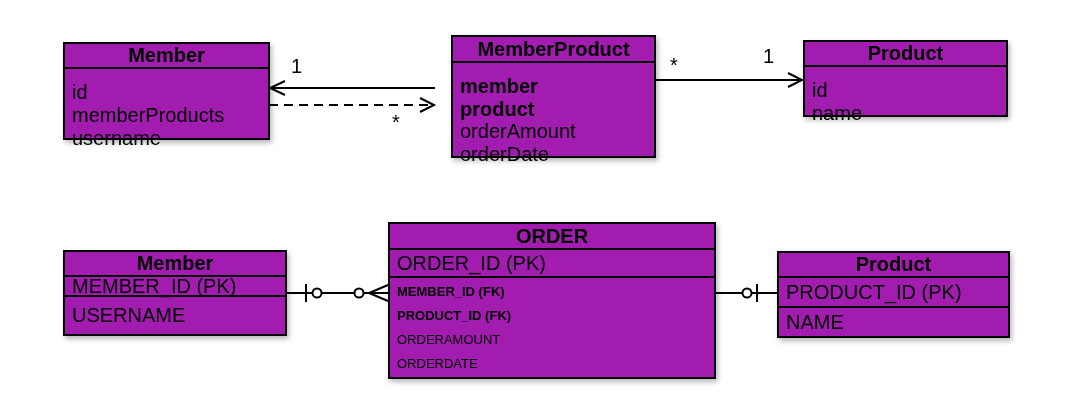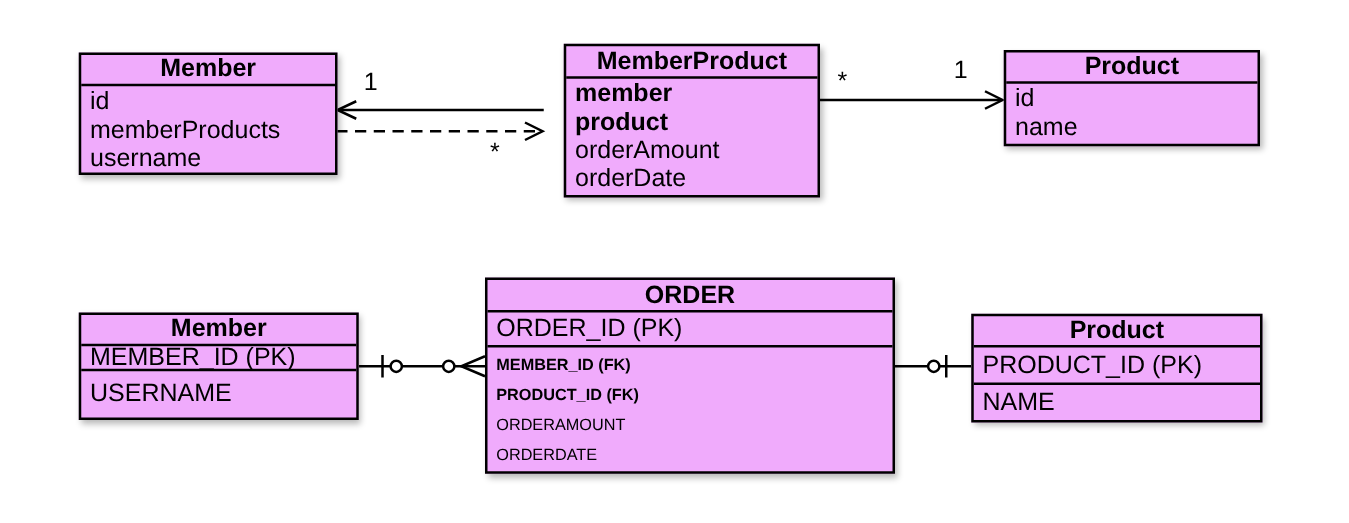--- a/index.html
+++ b/index.html
@@ -13,40 +13,40 @@
     overflow: hidden;
   }
   svg.connector-layer {
     position: absolute;
     left: 0; top: 0;
     width: 1079px; height: 418px;
   }
   .box {
     position: absolute;
     box-sizing: border-box;
-    background: #f0abfc;
+    background: #a21caf;
     border: 2px solid #000000;
     box-shadow: 2px 3px 5px rgba(0,0,0,0.28);
     display: flex;
     flex-direction: column;
   }
   .box .title {
     box-sizing: border-box;
     border-bottom: 2px solid #000000;
     font-weight: bold;
     font-size: 20px;
     text-align: center;
     display: flex;
     align-items: center;
     justify-content: center;
     flex: 0 0 auto;
   }
   .attrs {
     box-sizing: border-box;
-    padding: 1px 7px 0 7px;
+    padding: 12px 7px 0 7px;
     font-size: 20px;
     line-height: 23px;
     flex: 1 1 auto;
   }
   .attrs .attr { white-space: nowrap; }
   .bold { font-weight: bold; }
   .er-row {
     box-sizing: border-box;
     border-bottom: 2px solid #000000;
     font-size: 20px;

